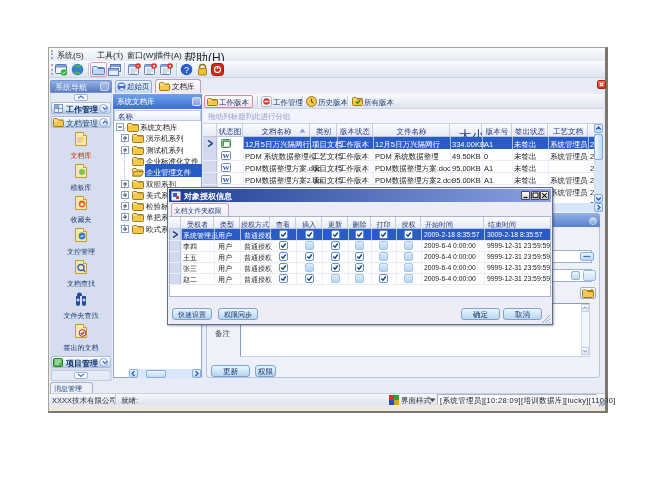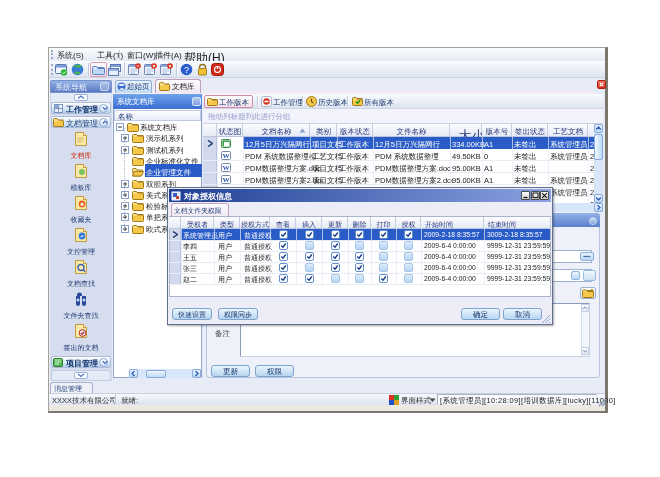--- a/index.html
+++ b/index.html
@@ -490,21 +490,21 @@
     <svg width="6" height="6" viewBox="0 0 7 6" style="display:block;margin-left:0px">
       <path d="M1.2 4L3.5 1.8L5.8 4" fill="none" stroke="#8aa0c4" stroke-width="1.2"></path>
     </svg>
   </div>
 <div class="ab" style="left:581px;top:347px;width:8px;height:8px;background:linear-gradient(#fdfdfe,#e4eaf4);border:1px solid #c2cce0;border-radius:1px">
     <svg width="6" height="6" viewBox="0 0 7 6" style="display:block">
       <path d="M1.2 2L3.5 4.2L5.8 2" fill="none" stroke="#8aa0c4" stroke-width="1.2"></path>
     </svg>
   </div>
 <div class="btn" style="left:211px;top:365px;width:39px;height:12px;font-size:7.5px;line-height:11px">更新</div>
-<div class="btn" style="left:255px;top:365px;width:39px;height:12px;font-size:7.5px;line-height:11px">权限</div>
+<div class="btn" style="left:255px;top:365px;width:21px;height:12px;font-size:7.5px;line-height:11px">权限</div>
 <div class="ab" style="left:167px;top:187px;width:386px;height:138px;background:#ecedf6;border:1px solid #61708f;box-shadow:1px 1px 2px rgba(0,0,0,.35)"></div>
 <div class="ab" style="left:169px;top:189px;width:382px;height:13px;background:linear-gradient(90deg,#1e3e92,#8aa2e2)"></div>
 <svg class="ab" style="left:171px;top:190.5px" width="10" height="10" viewBox="0 0 10 10">
     <rect x="0.5" y="0.5" width="9" height="9" rx="1" fill="#e8eefc" stroke="#90a0d0"></rect>
     <rect x="2" y="2" width="4" height="4" fill="#3a5cc0"></rect>
     <rect x="5" y="5" width="3" height="3" fill="#d04030"></rect>
   </svg>
 <div class="t" style="left:184px;top:191px;font-size:8px;color:#fff;font-weight:bold">对象授权信息</div>
 <div class="ab" style="left:521px;top:190.5px;width:9px;height:9px;background:linear-gradient(#fdfdfd,#d6d2ca);border:1px solid #4a4a48;border-radius:1px">
     <svg width="7" height="7" viewBox="0 0 7 7" style="display:block">

